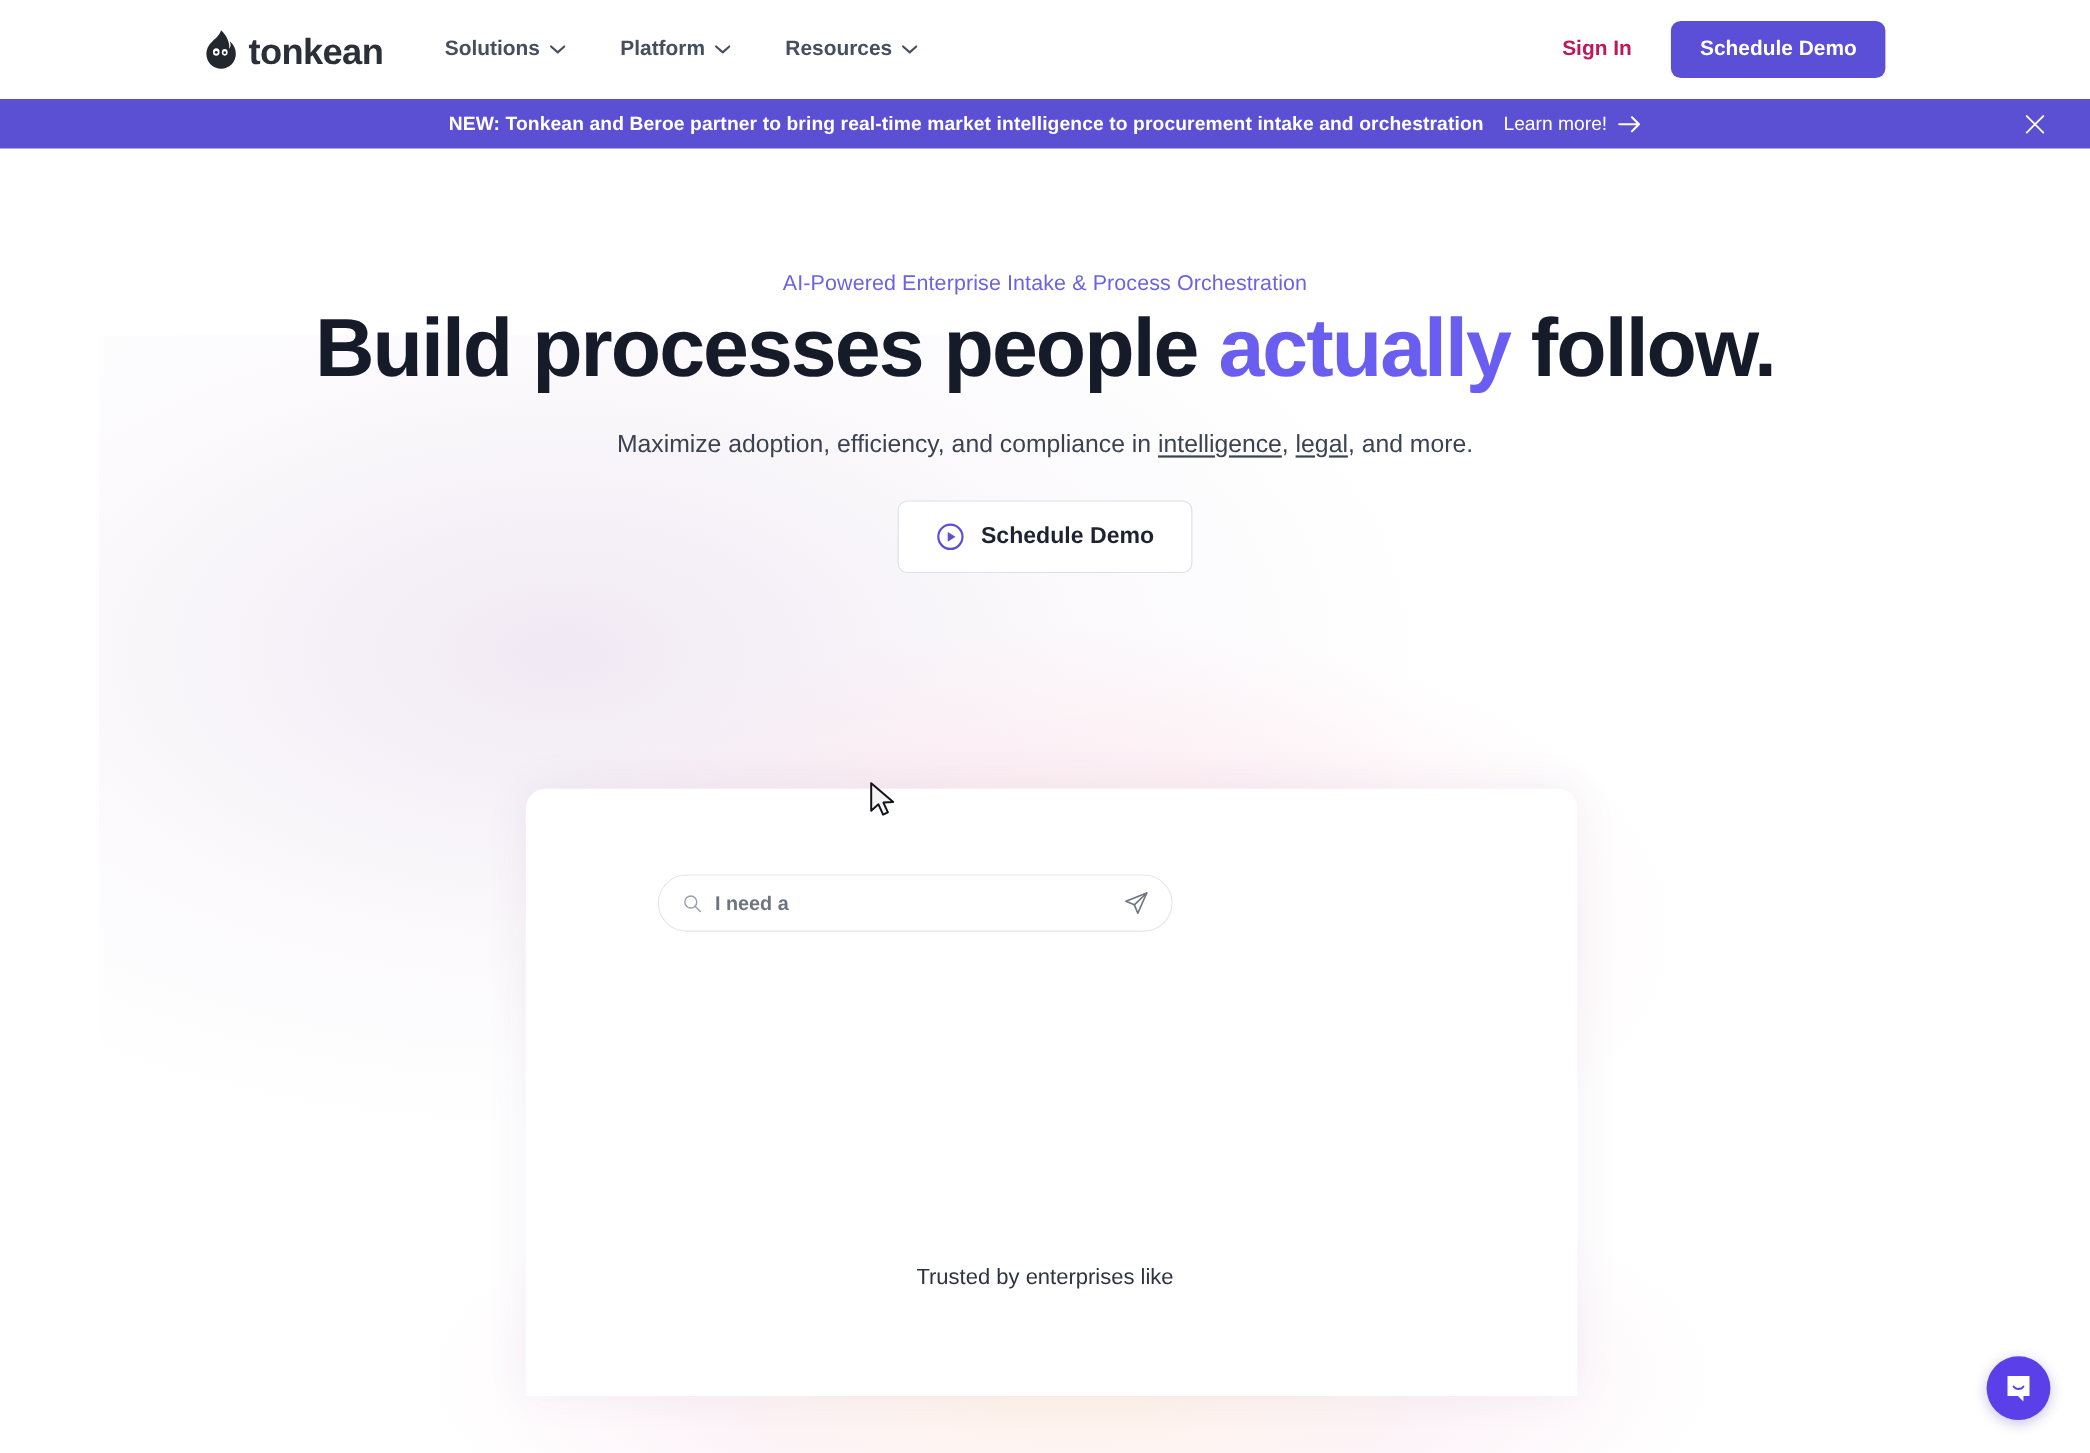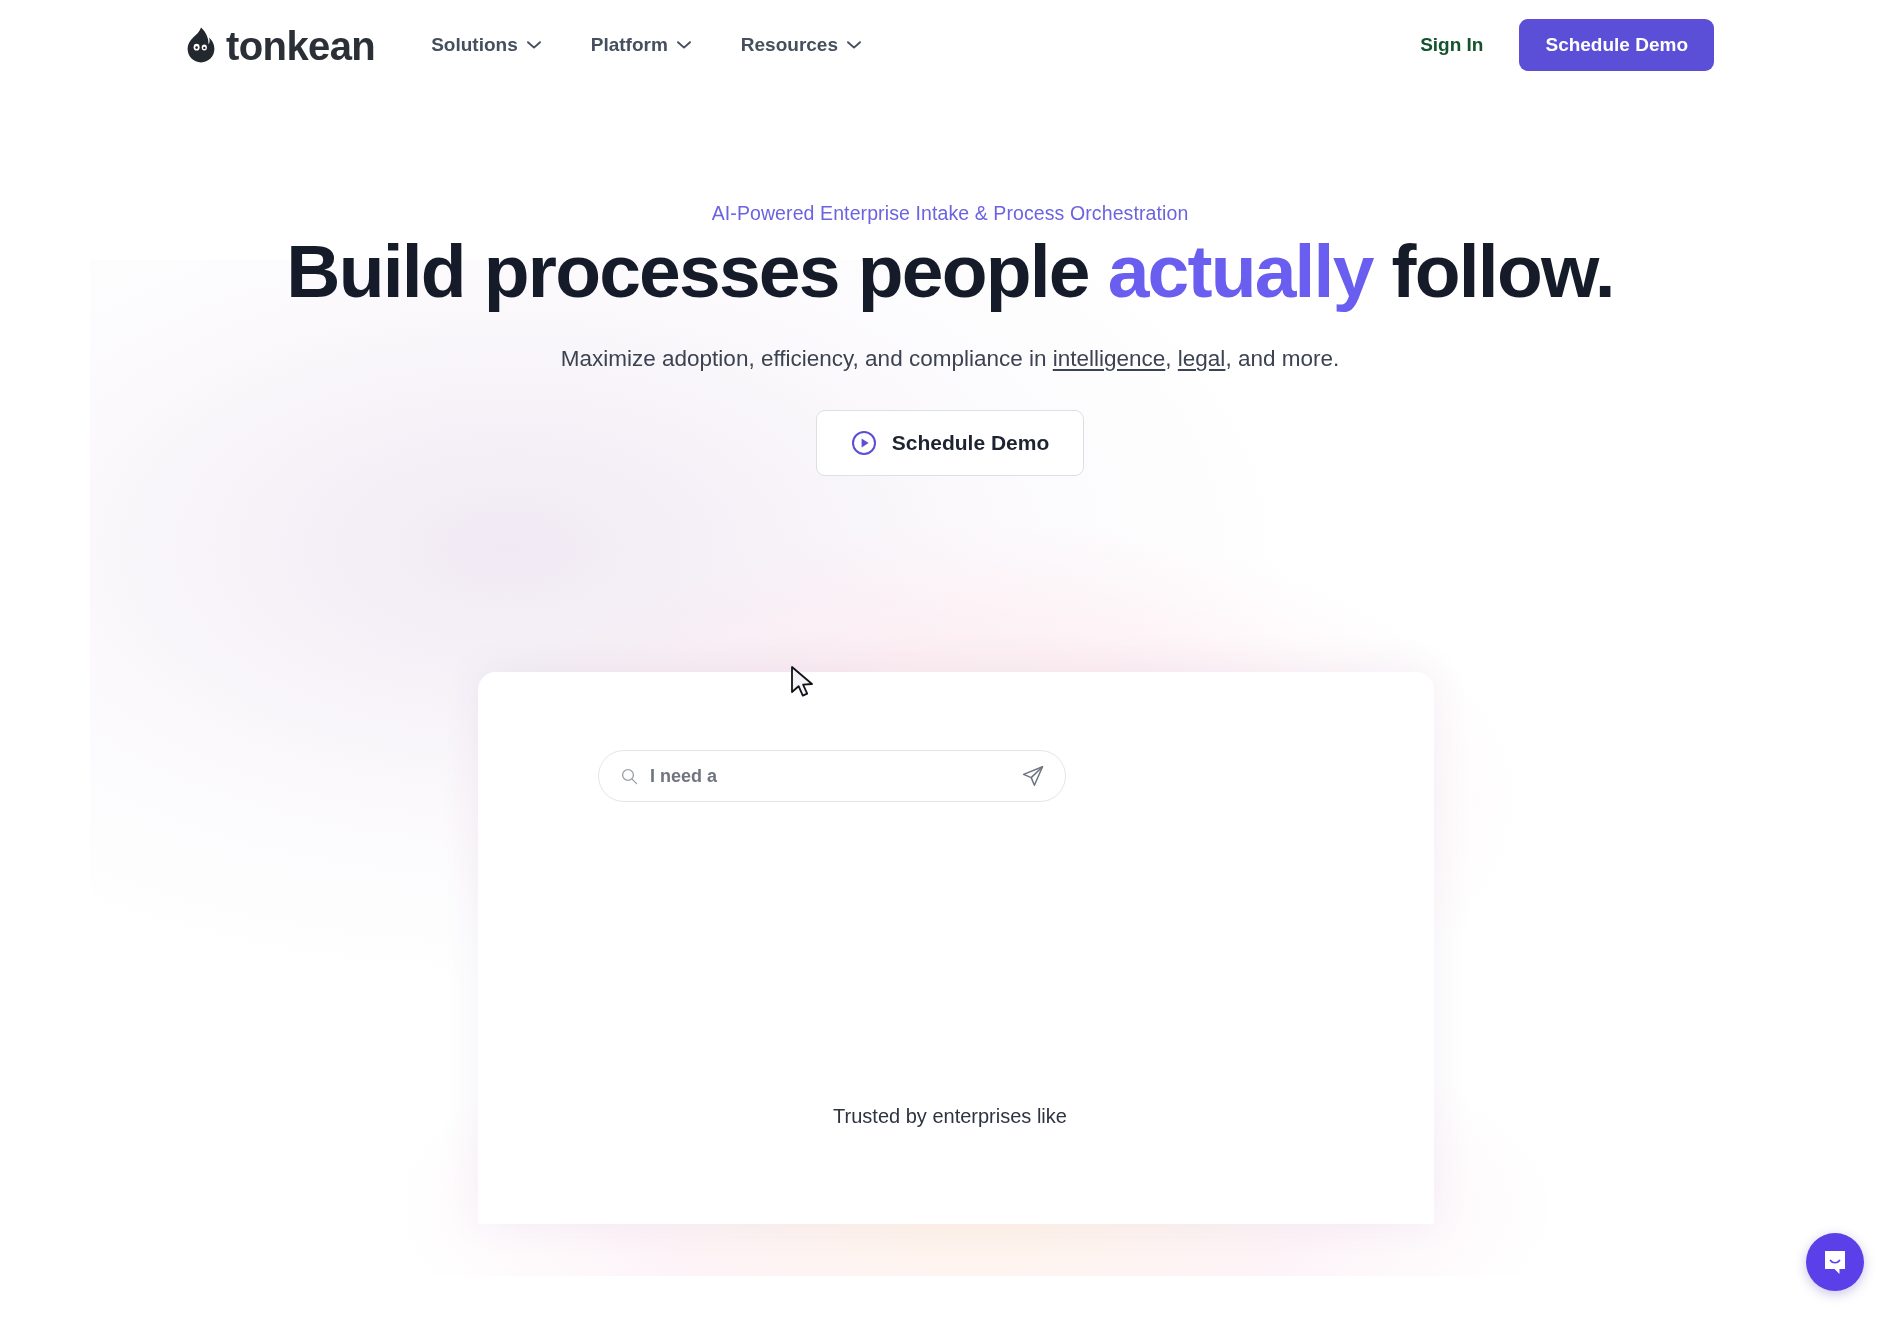--- a/index.html
+++ b/index.html
@@ -19,37 +19,37 @@
     height: 90px;
     background: #ffffff;
     display: flex;
     align-items: center;
     padding: 0 186px 0 186px;
     z-index: 40;
   }
   .logo-wrap { display: flex; align-items: center; gap: 10px; cursor: pointer; }
   .logo-mark { width: 30px; height: 36px; display:block; }
   .logo-word {
-    font-size: 40px;
+    font-size: 33px;
     font-weight: 600;
     letter-spacing: -0.6px;
     color: #2b2f36;
     line-height: 1;
     position: relative;
     top: 1px;
   }
   .nav { display: flex; align-items: center; gap: 50px; margin-left: 56px; }
   .nav-item {
     display: flex; align-items: center; gap: 9px;
     font-size: 19px; font-weight: 600; color: #454f5e;
     cursor: pointer; white-space: nowrap;
   }
   .chev { width: 14px; height: 8px; display:block; flex:0 0 auto; }
   .header-right { margin-left: auto; display: flex; align-items: center; gap: 36px; }
-  .signin { font-size: 19px; font-weight: 600; color: #14532d; cursor: pointer; white-space: nowrap; }
+  .signin { font-size: 19px; font-weight: 600; color: #be185d; cursor: pointer; white-space: nowrap; }
   .btn-demo-top {
     background: #5a4fd6;
     color: #ffffff;
     font-size: 19px;
     font-weight: 700;
     border: none;
     border-radius: 9px;
     padding: 15px 26px;
     cursor: pointer;
     white-space: nowrap;
@@ -231,20 +231,34 @@
         </svg>
       </div>
     </div>
 
     <div class="header-right">
       <span class="signin">Sign In</span>
       <button class="btn-demo-top">Schedule Demo</button>
     </div>
   </div>
 
+  <div class="banner">
+    <div class="banner-inner">
+      <span class="banner-text">NEW: Tonkean and Beroe partner to bring real-time market intelligence to procurement intake and orchestration</span>
+      <span class="banner-link">
+        <span>Learn more!</span>
+        <svg class="arrow-right" viewBox="0 0 21 16">
+          <path d="M1 8 H19 M12.6 1.6 L19 8 L12.6 14.4" fill="none" stroke="#ffffff" stroke-width="1.9" stroke-linecap="round" stroke-linejoin="round"></path>
+        </svg>
+      </span>
+    </div>
+    <svg class="banner-close" viewBox="0 0 24 24">
+      <path d="M4.5 4.5 L19.5 19.5 M19.5 4.5 L4.5 19.5" fill="none" stroke="#ffffff" stroke-width="1.7" stroke-linecap="round"></path>
+    </svg>
+  </div>
 
   <div class="hero">
     <div class="bg-glow-a"></div>
     <div class="bg-glow-b"></div>
     <div class="bg-glow-c"></div>
 
     <div class="hero-content">
       <div class="eyebrow">AI-Powered Enterprise Intake &amp; Process Orchestration</div>
       <h1 class="headline">
         <span>Build processes people </span><span class="accent">actually</span><span> follow.</span>

